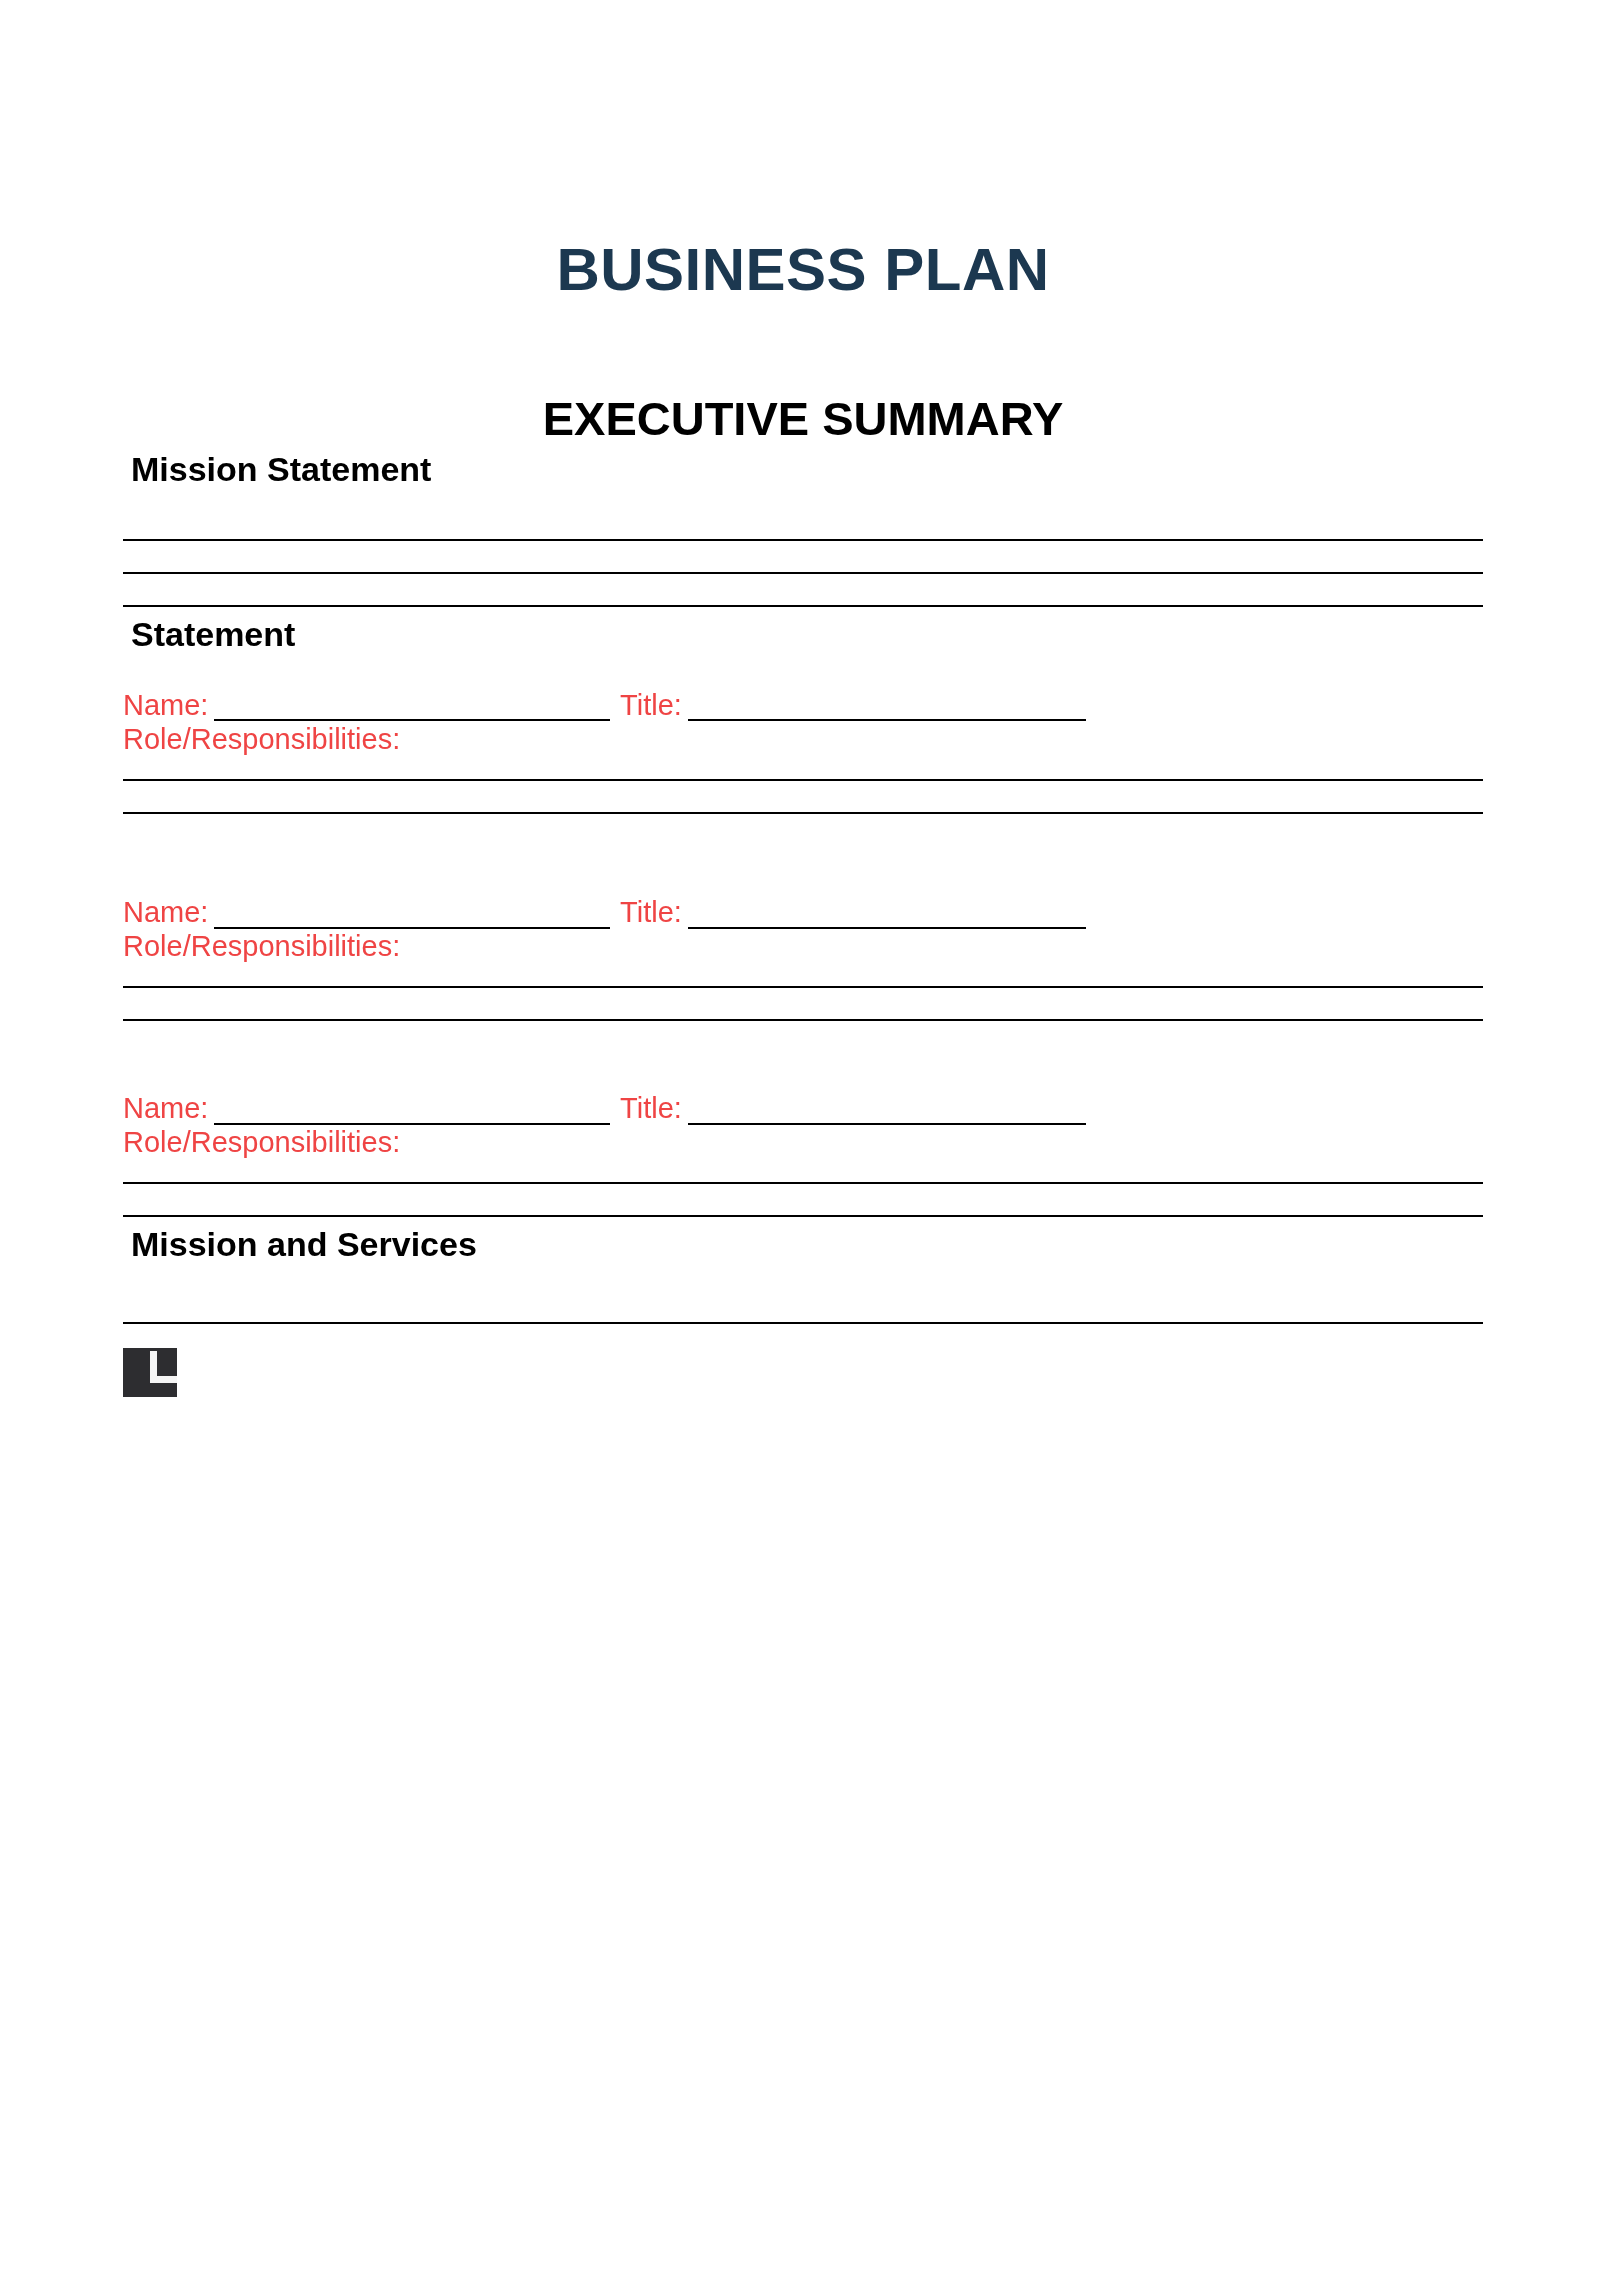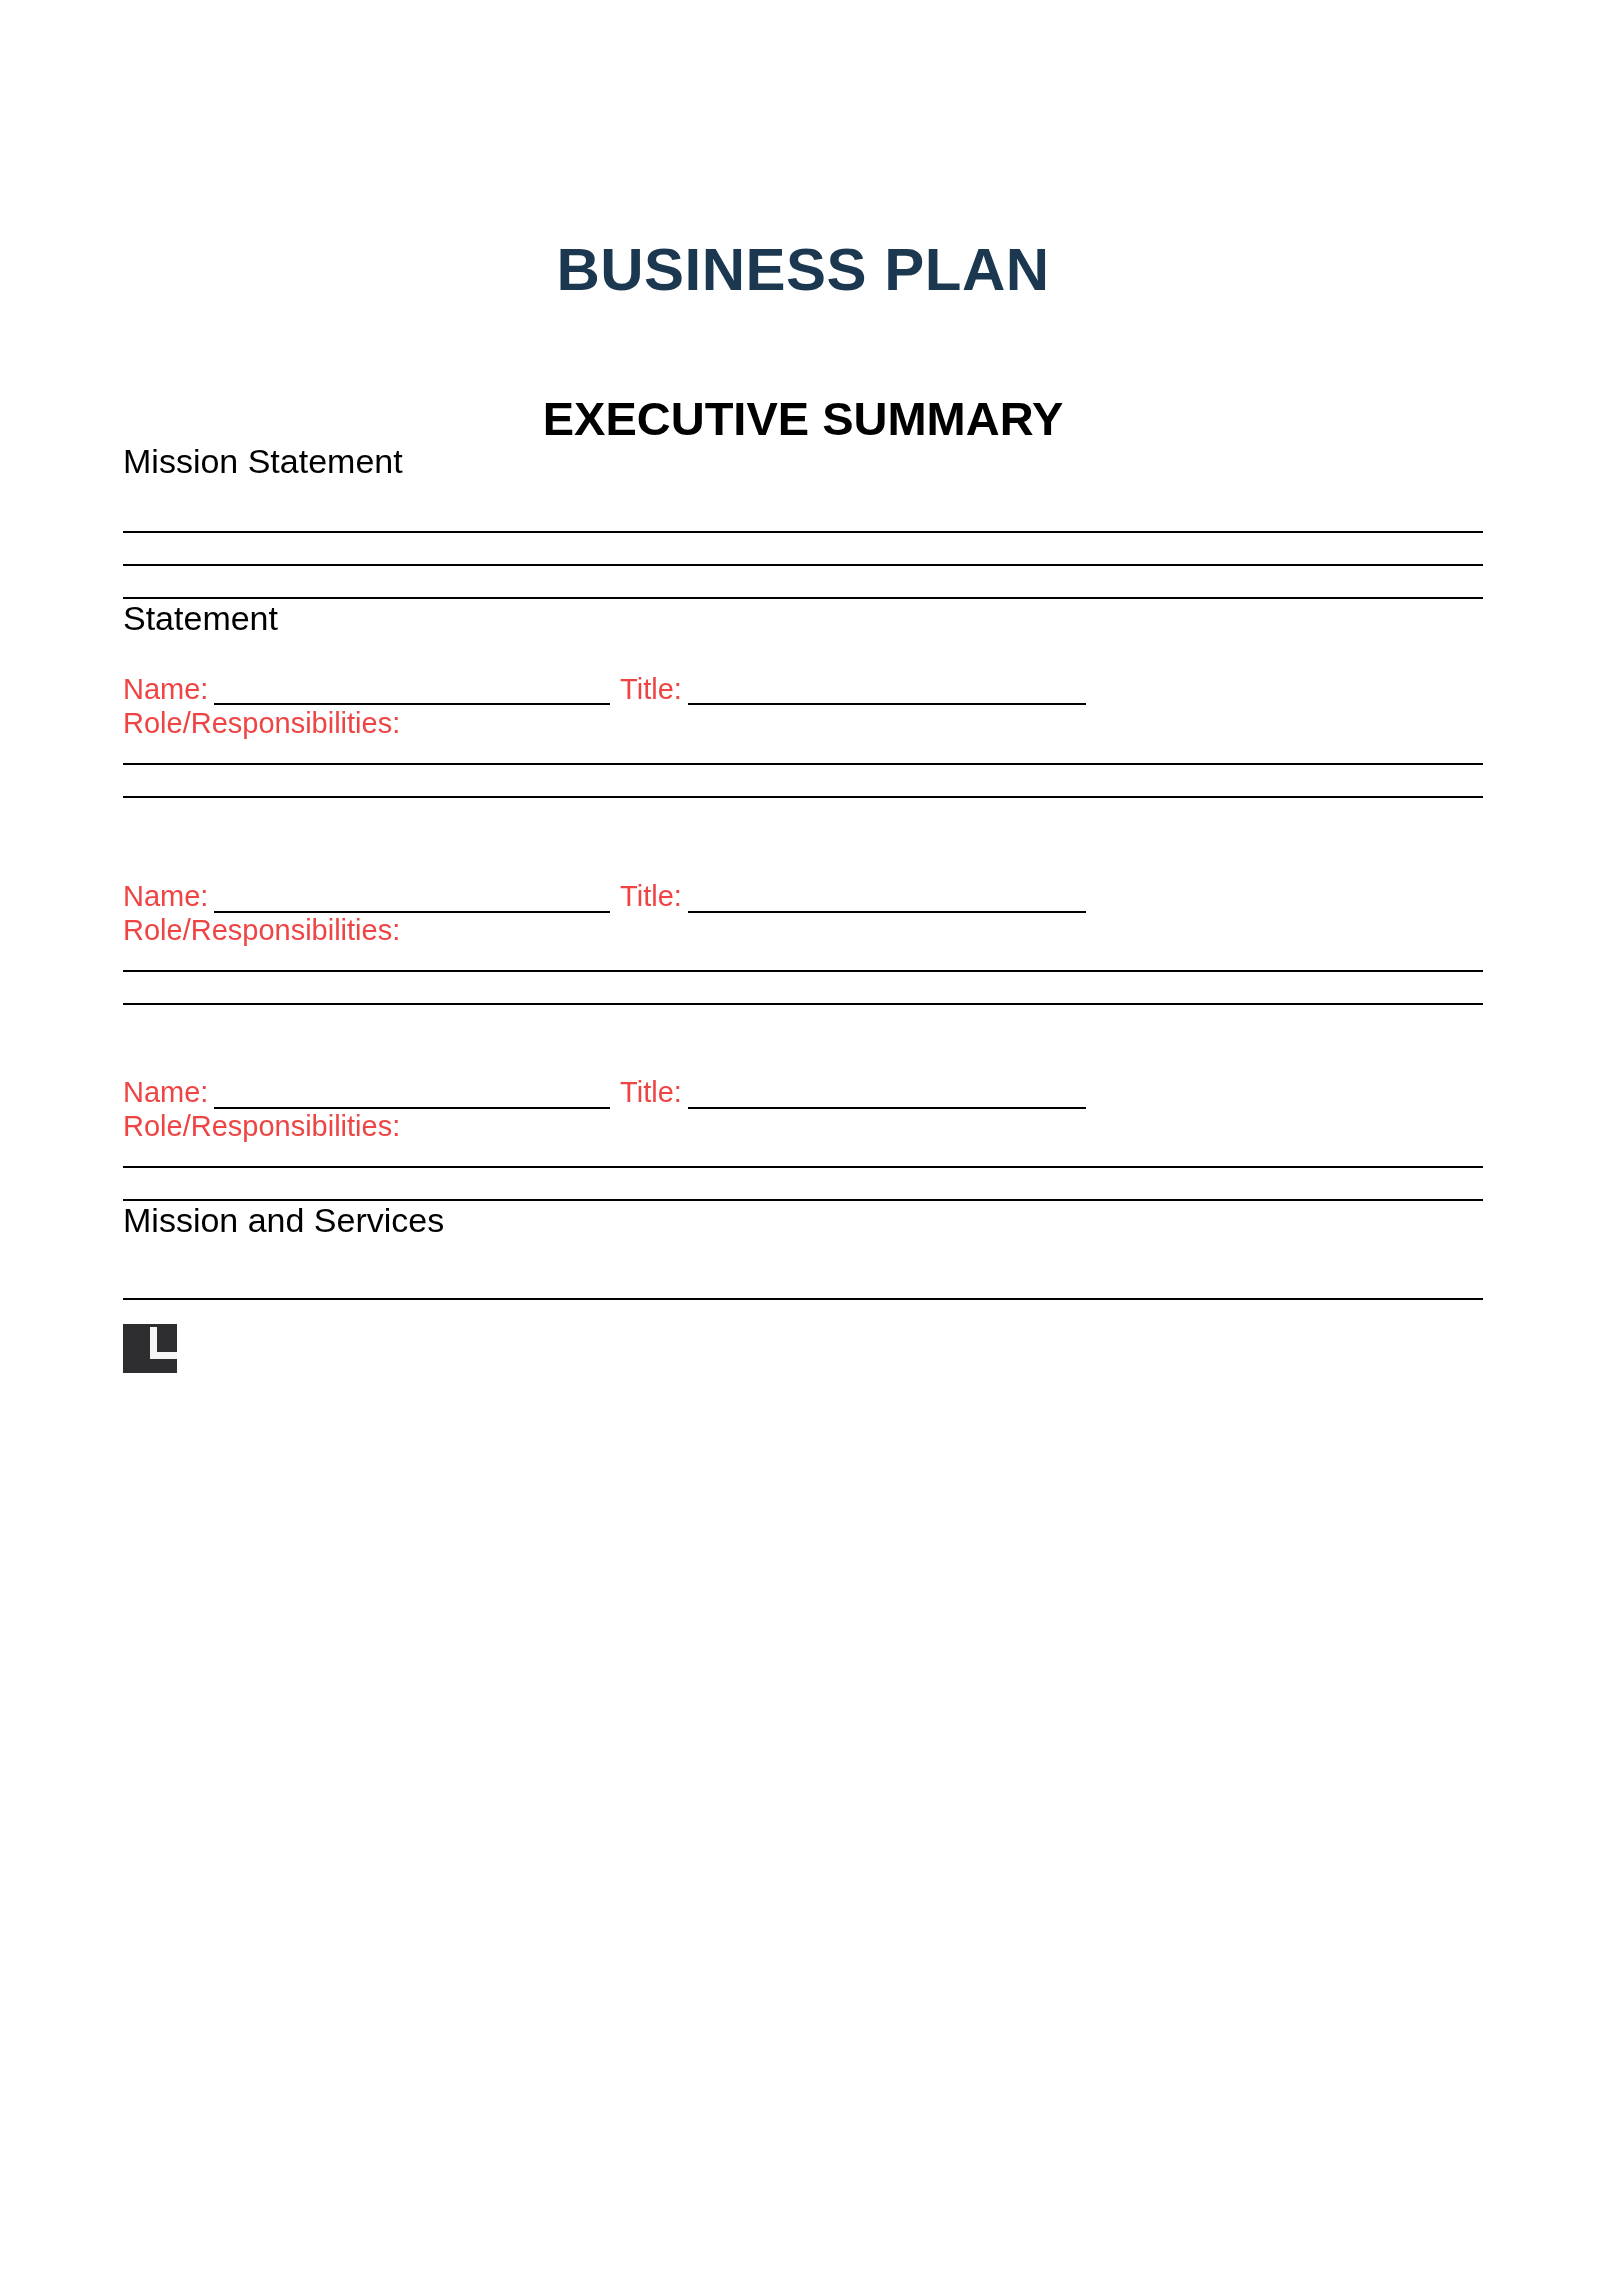--- a/index.html
+++ b/index.html
@@ -25,24 +25,24 @@
   }
   .doc-subtitle {
     margin: 91px 0 0 0;
     text-align: center;
     font-size: 47px;
     line-height: 47px;
     font-weight: bold;
     color: #000000;
   }
   h3.section-heading {
-    margin: 0;
+    margin: 8px;
     font-size: 34px;
     line-height: 39px;
-    font-weight: normal;
+    font-weight: bold;
     color: #000000;
   }
   .h-mission  { margin-top: 124px; }
   .h-company  { margin-top: 84px; }
   .h-mgmt     { margin-top: 80px; }
   .h-products { margin-top: 39px; }
 
   .rules { }
   .rules-mission  { margin-top: 18.6px; }
   .rules-company  { margin-top: 19.6px; }

